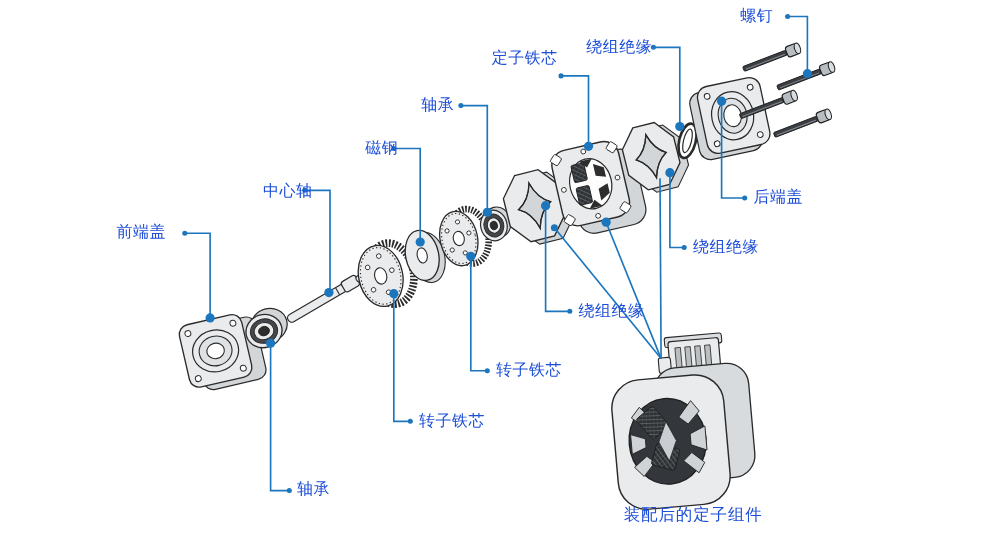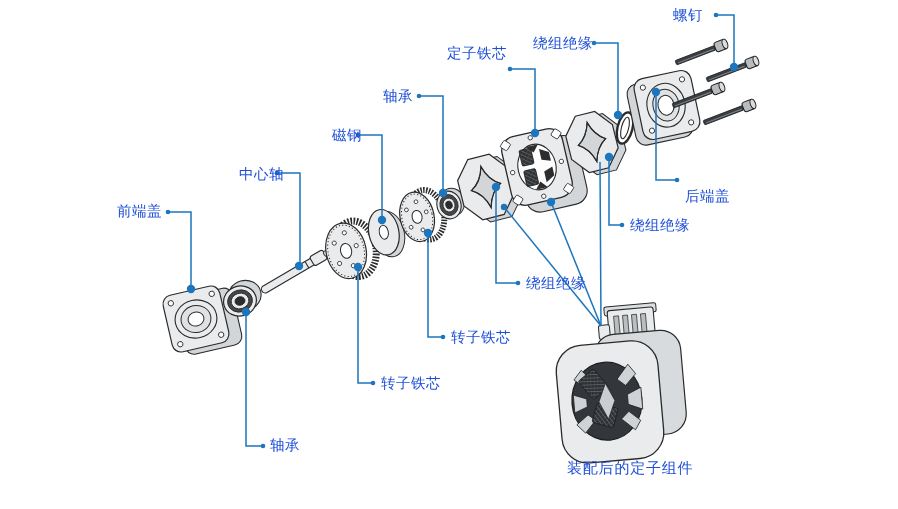--- a/index.html
+++ b/index.html
@@ -254,22 +254,22 @@
     <circle cx="263" cy="446" r="2.3"></circle>
   </g>
 </svg>
 
 <div class="label" style="left:673px;top:7px">螺钉</div>
 <div class="label" style="left:533px;top:35px">绕组绝缘</div>
 <div class="label" style="left:447px;top:45px">定子铁芯</div>
 <div class="label" style="left:383px;top:88px">轴承</div>
 <div class="label" style="left:332px;top:127px">磁钢</div>
 <div class="label" style="left:239px;top:166px">中心轴</div>
-<div class="label" style="left:117px;top:203px">前端盖</div>
-<div class="label" style="left:685px;top:188px">后端盖</div>
+<div class="label" style="left:106px;top:203px">前端盖</div>
+<div class="label" style="left:685px;top:172px">后端盖</div>
 <div class="label" style="left:630px;top:217px">绕组绝缘</div>
 <div class="label" style="left:526px;top:275px">绕组绝缘</div>
 <div class="label" style="left:451px;top:329px">转子铁芯</div>
 <div class="label" style="left:381px;top:375px">转子铁芯</div>
 <div class="label" style="left:270px;top:437px">轴承</div>
 <div class="label caption" style="left:567px;top:460px">装配后的定子组件</div>
 
 </div>
 
 </body></html>

